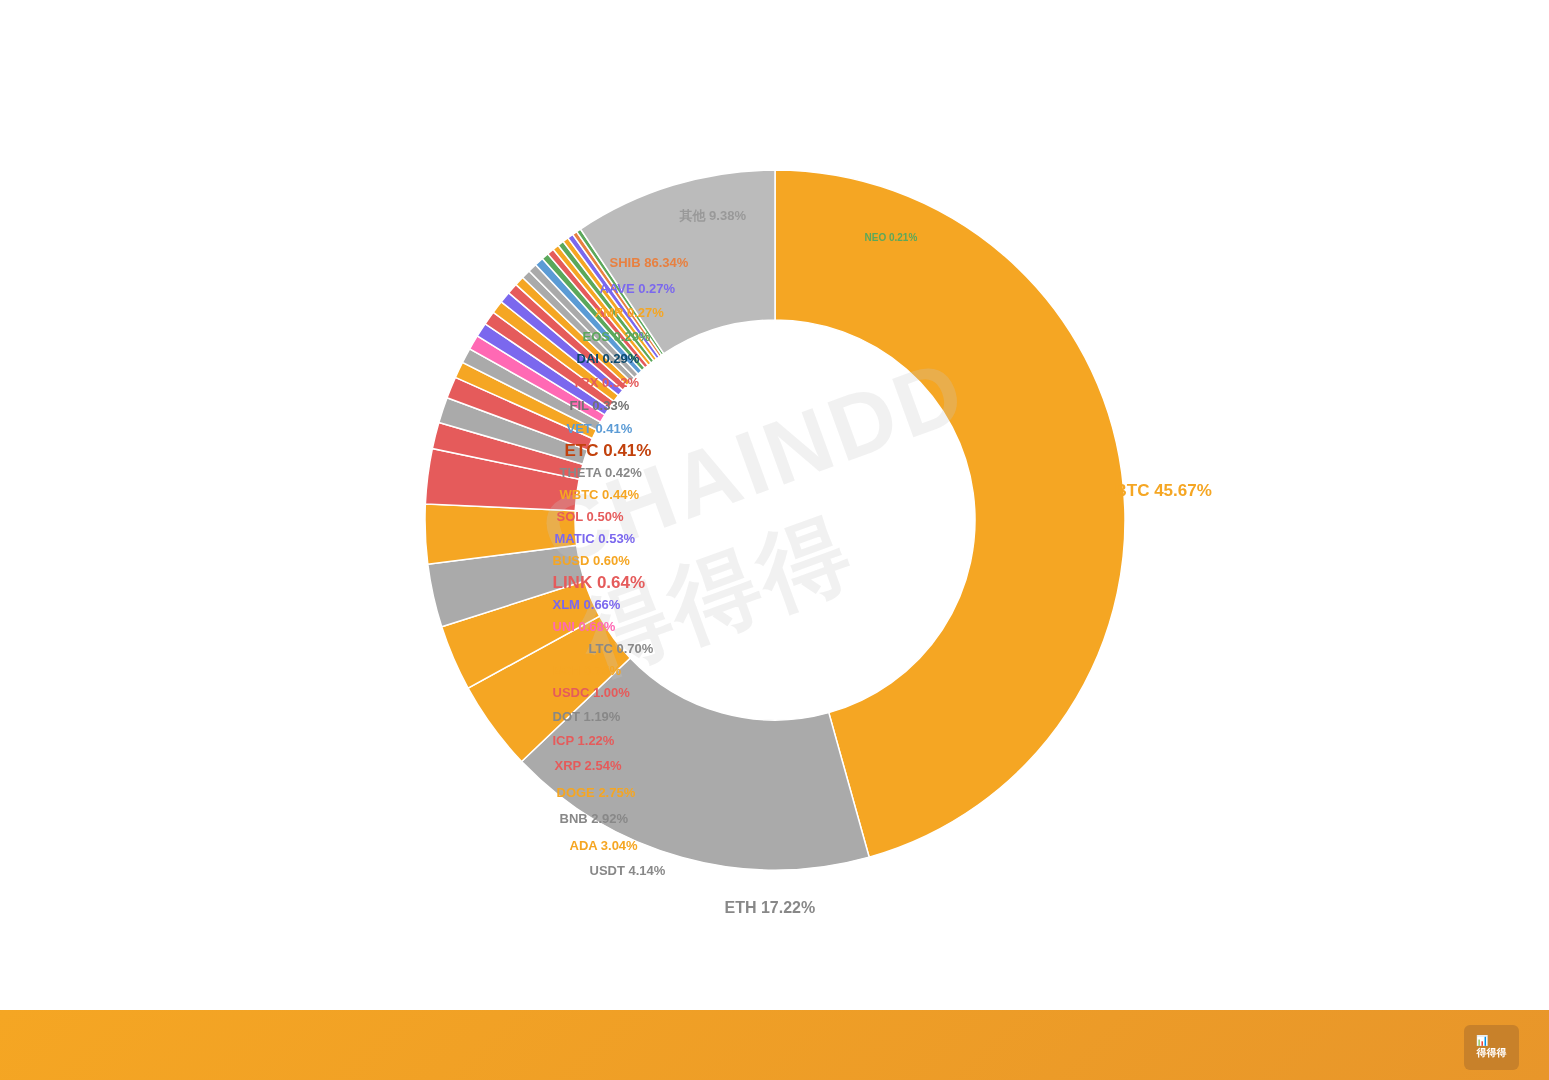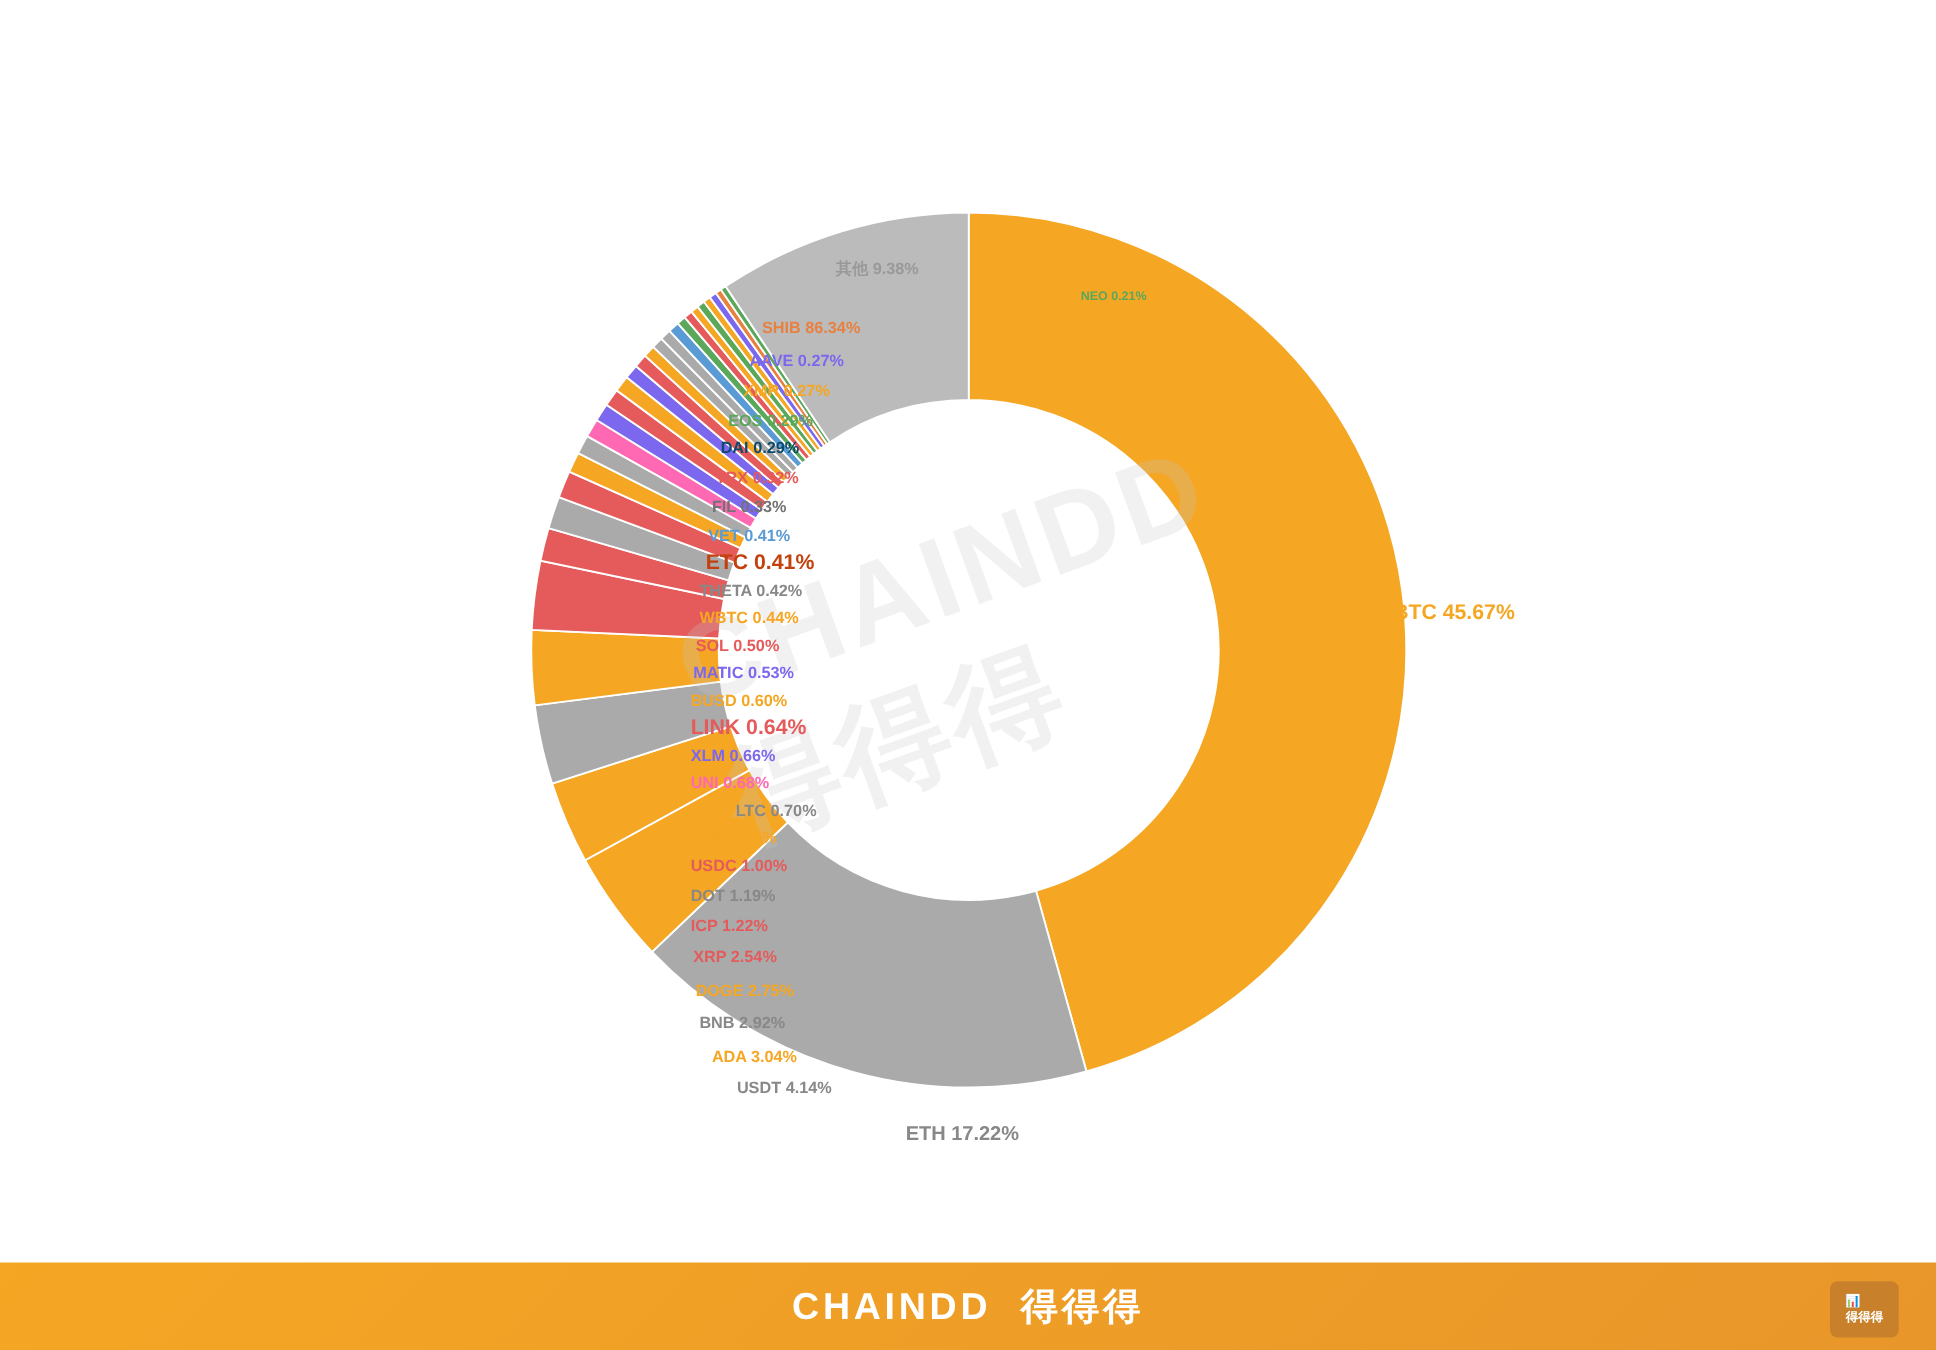--- a/index.html
+++ b/index.html
@@ -147,21 +147,21 @@
             <path d="M 178.11659632169884 111.42250046764707 A 350 350 0 0 1 182.87233604478826 107.86859298465748 L 271.64133488273615 228.78205313408998 A 200 200 0 0 0 268.92376932668503 230.81285741008404 Z" fill="#F5A623" stroke="white" stroke-width="1.5"></path>
             <path d="M 182.87233604478826 107.86859298465748 A 350 350 0 0 1 187.68767327632978 104.3958640781704 L 274.39295615790274 226.79763661609738 A 200 200 0 0 0 271.64133488273615 228.78205313408998 Z" fill="#7B68EE" stroke="white" stroke-width="1.5"></path>
             <path d="M 187.68767327632978 104.3958640781704 A 350 350 0 0 1 191.65438529810905 101.62694798485586 L 276.6596487417766 225.21539884848906 A 200 200 0 0 0 274.39295615790274 226.79763661609738 Z" fill="#E88040" stroke="white" stroke-width="1.5"></path>
             <path d="M 191.65438529810905 101.62694798485586 A 350 350 0 0 1 195.4761495070133 99.0352743211264 L 278.8435140040076 223.73444246921508 A 200 200 0 0 0 276.6596487417766 225.21539884848906 Z" fill="#5BA85B" stroke="white" stroke-width="1.5"></path>
             <path d="M 195.4761495070133 99.0352743211264 A 350 350 0 0 1 390.0000000000002 40 L 390.0000000000001 190 A 200 200 0 0 0 278.8435140040076 223.73444246921508 Z" fill="#BBBBBB" stroke="white" stroke-width="1.5"></path>
           </svg>
         <div class="donut-label"></div>
         <div class="watermark">CHAINDD<br>得得得</div>
         
         <div id="labels-container" style="position:absolute;top:0;left:0;width:780px;height:780px;pointer-events:none;">
-            <div style="position: absolute; top: 85px; left: 284px; font-size: 13px; font-weight: 700; color: rgb(153, 153, 153); white-space: nowrap; transform: translateY(-50%); font-family: Arial, sans-serif; line-height: 1;">其他 9.38%</div>
+            <div style="position: absolute; top: 85px; left: 295px; font-size: 13px; font-weight: 700; color: rgb(153, 153, 153); white-space: nowrap; transform: translateY(-50%); font-family: Arial, sans-serif; line-height: 1;">其他 9.38%</div>
             <div style="position: absolute; top: 108px; left: 480px; font-size: 10px; font-weight: 700; color: rgb(91, 168, 91); white-space: nowrap; transform: translateY(-50%); font-family: Arial, sans-serif; line-height: 1;">NEO 0.21%</div>
             <div style="position: absolute; top: 132px; left: 225px; font-size: 13px; font-weight: 700; color: rgb(232, 128, 64); white-space: nowrap; transform: translateY(-50%); font-family: Arial, sans-serif; line-height: 1;">SHIB 86.34%</div>
             <div style="position: absolute; top: 158px; left: 215px; font-size: 13px; font-weight: 700; color: rgb(123, 104, 238); white-space: nowrap; transform: translateY(-50%); font-family: Arial, sans-serif; line-height: 1;">AAVE 0.27%</div>
             <div style="position: absolute; top: 182px; left: 210px; font-size: 13px; font-weight: 700; color: rgb(245, 166, 35); white-space: nowrap; transform: translateY(-50%); font-family: Arial, sans-serif; line-height: 1;">XMR 0.27%</div>
             <div style="position: absolute; top: 206px; left: 198px; font-size: 13px; font-weight: 700; color: rgb(91, 168, 91); white-space: nowrap; transform: translateY(-50%); font-family: Arial, sans-serif; line-height: 1;">EOS 0.29%</div>
             <div style="position: absolute; top: 228px; left: 192px; font-size: 13px; font-weight: 700; color: #0c4a6e; white-space: nowrap; transform: translateY(-50%); font-family: Arial, sans-serif; line-height: 1;">DAI 0.29%</div>
             <div style="position: absolute; top: 252px; left: 188px; font-size: 13px; font-weight: 700; color: rgb(229, 91, 91); white-space: nowrap; transform: translateY(-50%); font-family: Arial, sans-serif; line-height: 1;">TRX 0.32%</div>
             <div style="position: absolute; top: 275px; left: 185px; font-size: 13px; font-weight: 700; color: #737373; white-space: nowrap; transform: translateY(-50%); font-family: Arial, sans-serif; line-height: 1;">FIL 0.33%</div>
             <div style="position: absolute; top: 298px; left: 182px; font-size: 13px; font-weight: 700; color: rgb(91, 155, 213); white-space: nowrap; transform: translateY(-50%); font-family: Arial, sans-serif; line-height: 1;">VET 0.41%</div>
             <div style="position: absolute; top: 320px; left: 180px; font-size: 17px; font-weight: 700; color: #c2410c; white-space: nowrap; transform: translateY(-50%); font-family: Liberation Sans, sans-serif; line-height: 1;">ETC 0.41%</div>
@@ -186,21 +186,17 @@
             <div style="position: absolute; top: 778px; left: 340px; font-size: 16px; font-weight: 700; color: rgb(136, 136, 136); white-space: nowrap; transform: translateY(-50%); font-family: Arial, sans-serif; line-height: 1;">ETH 17.22%</div>
             <div style="position: absolute; top: 360px; left: 730px; font-size: 17px; font-weight: 700; color: rgb(245, 166, 35); white-space: nowrap; transform: translateY(-50%); font-family: Arial, sans-serif; line-height: 1;">BTC 45.67%</div>
           </div>
       </div>
     </div>
 
     <div class="data-source"></div>
   </div>
 
   <div class="footer-bar">
-    <div class="footer-brand">
-      <span>CHAINDD</span>
-      <span style="margin-left:12px;">得得得</span>
-    </div>
     <div class="footer-logo">
       <span>📊<br>得得得</span>
     </div>
   </div>
 </div>
 
 </body></html>

